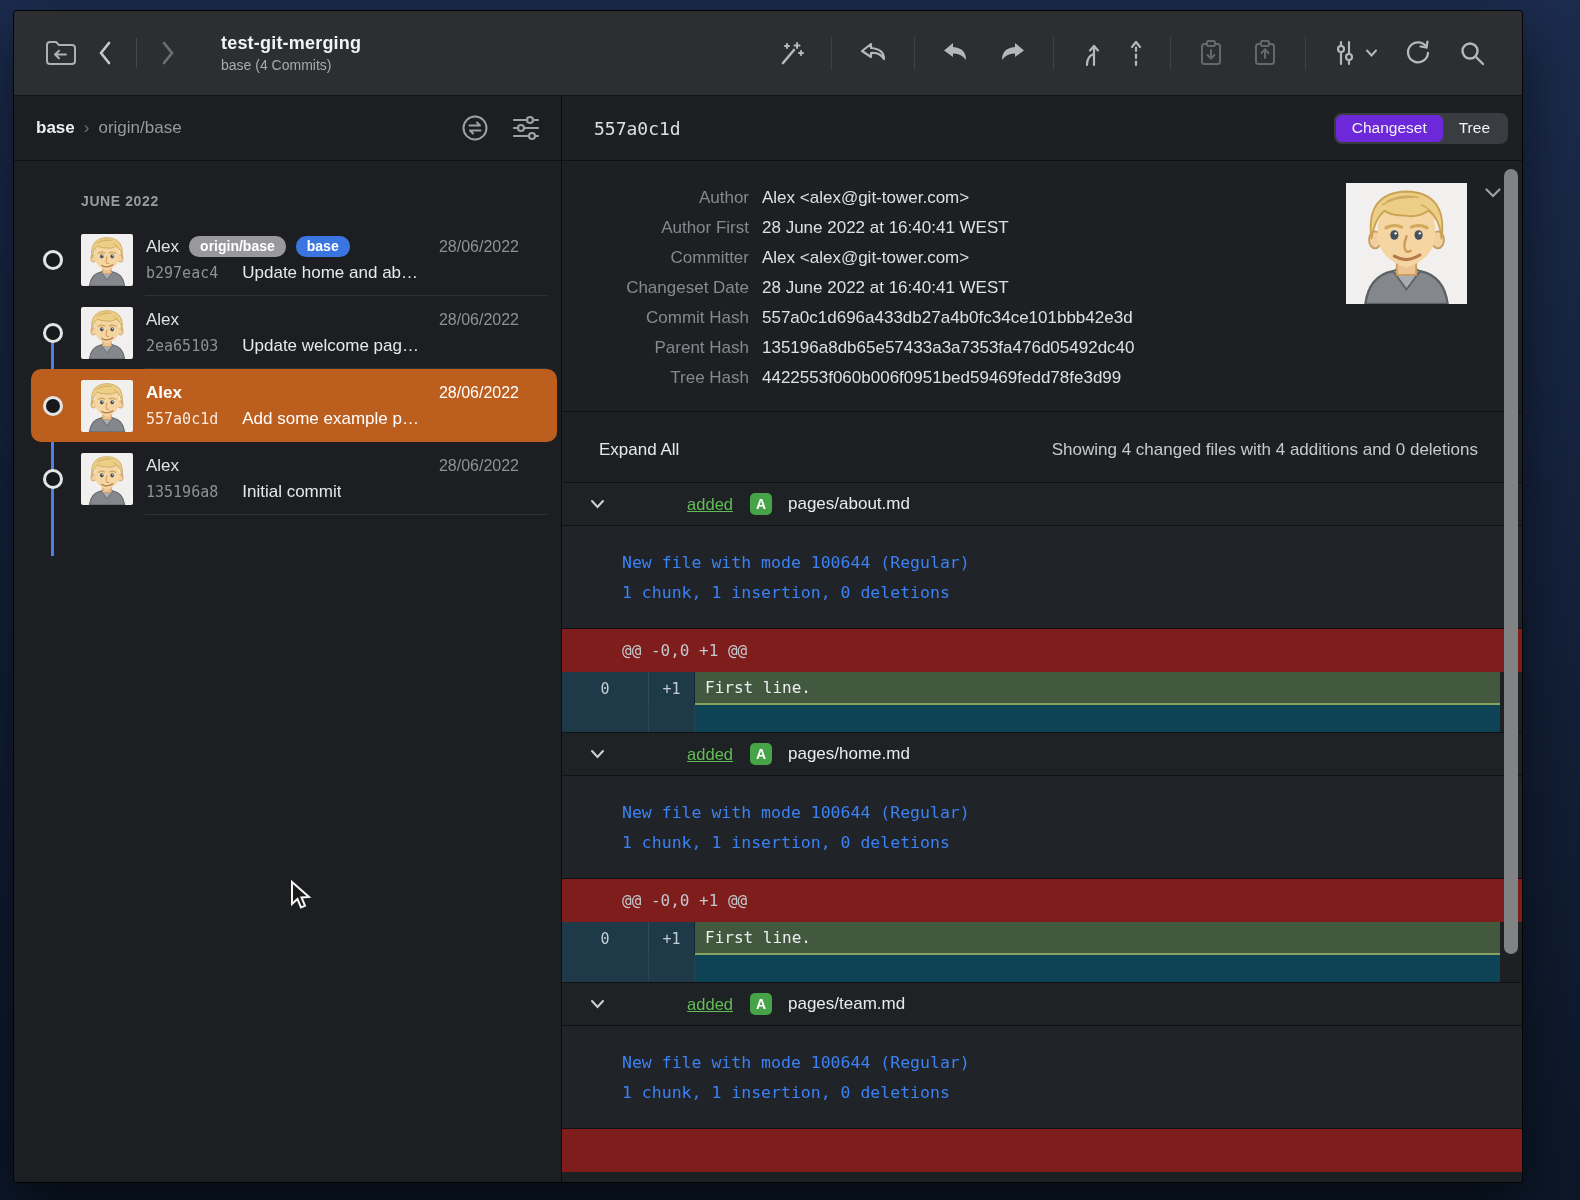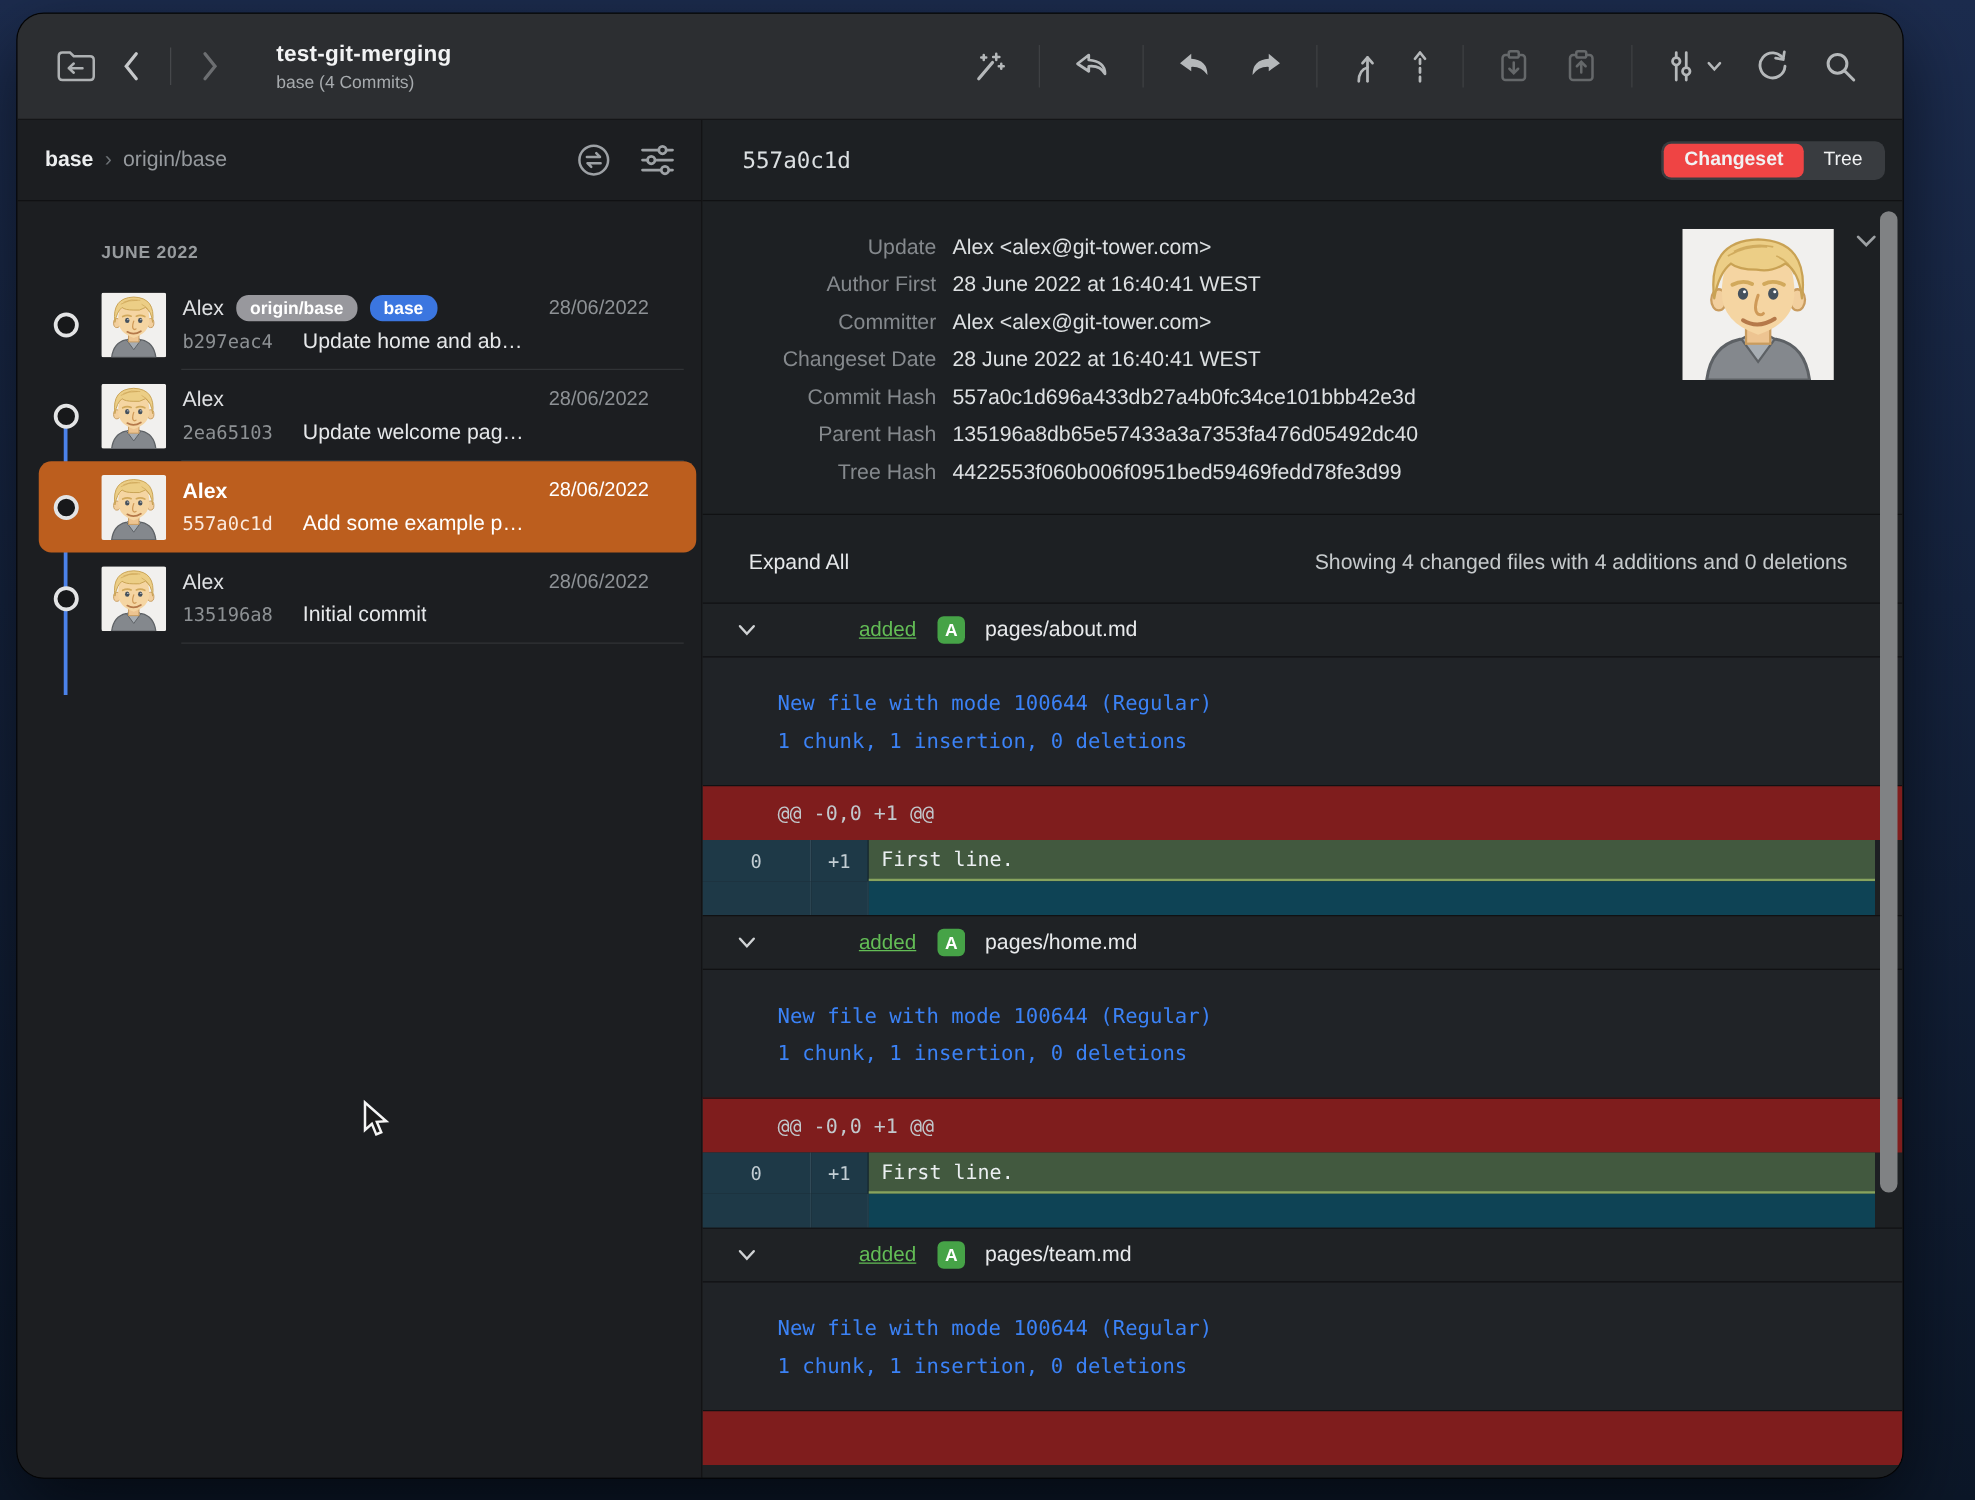--- a/index.html
+++ b/index.html
@@ -8,21 +8,21 @@
     font-family:"Liberation Sans", sans-serif;
     background:linear-gradient(180deg,#1c2c4e 0%,#15233e 40%,#0c1728 100%);
     color:#e8eaec;
     position:relative;
   }
   .mono { font-family:"DejaVu Sans Mono", monospace; }
 
   
   .window {
     position:absolute; left:13px; top:10px; width:1510px; height:1173px;
-    background:#1d2023; border-radius:22px; overflow:hidden;
+    background:#1d2023; border-radius:4px; overflow:hidden;
     border:1px solid rgba(0,0,0,.85);
     box-shadow:0 22px 60px rgba(0,0,0,.55);
   }
 
   
   .titlebar {
     position:absolute; left:0; top:0; right:0; height:85px;
     background:#2c2e31; border-bottom:1px solid #141517;
     display:flex; align-items:center;
   }
@@ -100,21 +100,21 @@
   }
   .detail-hash { font-family:"DejaVu Sans Mono", monospace; font-size:18px; color:#dcE0e2; color:#dce0e2; }
   .seg-control {
     margin-left:auto; display:flex; background:#393c40; border-radius:8px;
     padding:2px; height:31px; align-items:stretch;
   }
   .seg {
     display:flex; align-items:center; padding:0 16px;
     font-size:15.5px; color:#f1f2f3; border-radius:6px;
   }
-  .seg.active { background:#ef4444; font-weight:bold; }
+  .seg.active { background:#6d28d9; font-weight:normal; }
 
   
   .detail-scroll { position:absolute; top:65px; left:0; right:0; bottom:0; overflow:hidden; }
   .scroll-thumb {
     position:absolute; right:4px; top:8px; width:14px; height:785px;
     background:#808284; border-radius:7px; z-index:50;
   }
 
   
   .meta-block { position:relative; padding:22px 0 18px; }
@@ -426,21 +426,21 @@
           <span class="seg active">Changeset</span>
           <span class="seg">Tree</span>
         </div>
       </div>
 
       <div class="detail-scroll">
         <div class="scroll-thumb"></div>
 
         <div class="meta-block">
           <div class="meta-row">
-              <span class="meta-label">Update</span>
+              <span class="meta-label">Author</span>
               <span class="meta-value">Alex &lt;alex@git-tower.com&gt;</span>
             </div>
           <div class="meta-row">
               <span class="meta-label">Author First</span>
               <span class="meta-value">28 June 2022 at 16:40:41 WEST</span>
             </div>
           <div class="meta-row">
               <span class="meta-label">Committer</span>
               <span class="meta-value">Alex &lt;alex@git-tower.com&gt;</span>
             </div>

